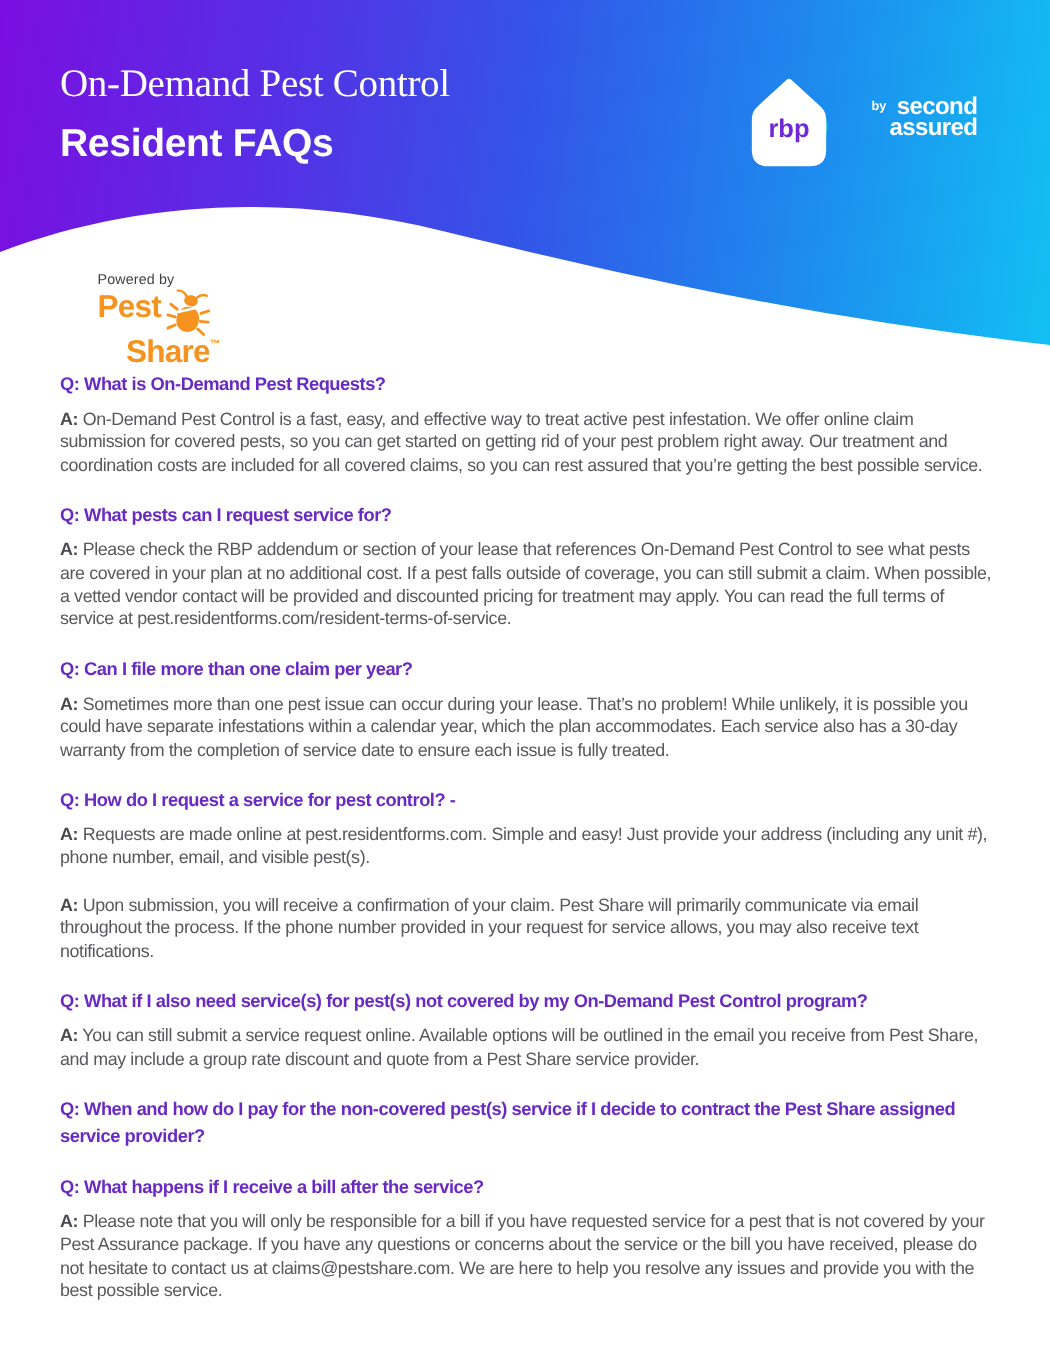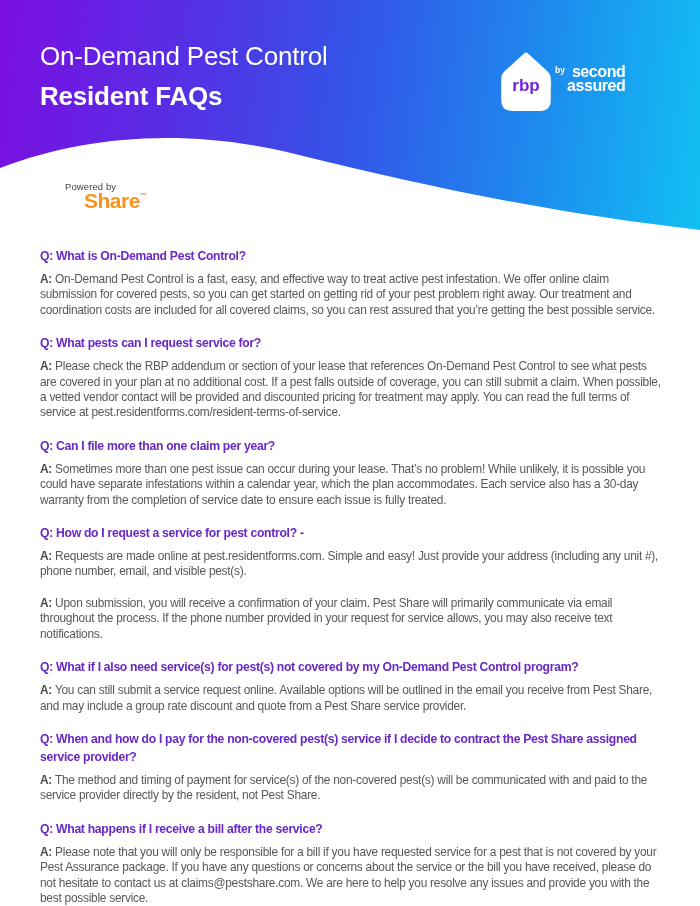--- a/index.html
+++ b/index.html
@@ -12,26 +12,26 @@
 
   
   .header {
     position:absolute; top:0; left:0; width:700px; height:238px;
     background:linear-gradient(97deg, #7b0ee0 0%, #5332e5 28%, #3355e8 50%, #1d8bee 76%, #12c0f3 100%);
   }
   .wave {
     position:absolute; bottom:0; left:0; width:700px; height:112px; display:block;
   }
   .title-block { position:absolute; left:40px; top:41px; color:#ffffff; }
-  .title-line1 { font-size:26px; font-weight:500; letter-spacing:-0.2px; }
+  .title-line1 { font-size:26px; font-weight:500; letter-spacing:-0.2px;font-family:Liberation Serif, serif; }
   .title-line2 { font-size:26px; font-weight:800; letter-spacing:-0.2px; margin-top:9px; }
 
   .brand-lockup { position:absolute; top:50px; left:498px; display:flex; align-items:flex-start; }
   .rbp-badge { width:56px; height:64px; }
-  .byline { margin-left:1px; margin-top:15px; color:#ffffff; line-height:1; white-space:nowrap; }
+  .byline { margin-left:27px; margin-top:15px; color:#ffffff; line-height:1; white-space:nowrap; }
   .byline .by { font-size:8.5px; font-weight:700; vertical-align:top; position:relative; top:1px; margin-right:2px; }
   .byline .sn { display:inline-block; text-align:right; font-size:16px; font-weight:800; letter-spacing:-0.4px; line-height:0.88; }
 
   
   .powered { position:absolute; top:181px; left:65px; width:120px; }
   .powered-label { font-size:9.5px; font-weight:500; color:#3f3f41; letter-spacing:0.1px; }
   .ps-row { display:flex; align-items:flex-start; margin-top:2px; }
   .ps-word1 { font-size:21px; font-weight:800; color:#f6921e; letter-spacing:-0.5px; line-height:1; }
   .bug { width:30px; height:36px; margin-left:4px; margin-top:-4px; }
   .ps-word2 { font-size:21px; font-weight:800; color:#f6921e; letter-spacing:-0.5px; line-height:1; margin-left:19px; margin-top:-2px;text-align:center; }
@@ -78,29 +78,47 @@
         <text x="27" y="40" text-anchor="middle" font-family="Liberation Sans, sans-serif" font-size="16.5" font-weight="800" fill="#7127d8">rbp</text>
       </svg>
       <div class="byline">
         <span class="by">by</span><span class="sn"><span>second</span><br><span>assured</span></span>
       </div>
     </div>
   </div>
 
   <div class="powered">
     <div class="powered-label">Powered by</div>
+    <div class="ps-row">
+      <span class="ps-word1">Pest</span>
+      <svg class="bug" viewBox="0 0 34 38" aria-hidden="true">
+        <g transform="rotate(10 17 19)">
+          <path d="M13.2,7.5 Q10,3.5 5.8,4.6" fill="none" stroke="#f6921e" stroke-width="1.8" stroke-linecap="round"></path>
+          <path d="M20.8,7.5 Q24,3.5 28.2,4.6" fill="none" stroke="#f6921e" stroke-width="1.8" stroke-linecap="round"></path>
+          <ellipse cx="17" cy="10.4" rx="5.2" ry="4.2" fill="#f6921e"></ellipse>
+          <rect x="8.6" y="15.2" width="16.8" height="19" rx="8.4" fill="#f6921e"></rect>
+          <line x1="8" y1="18.5" x2="2.4" y2="15.6" stroke="#f6921e" stroke-width="2.2" stroke-linecap="round"></line>
+          <line x1="7.4" y1="24.5" x2="1.4" y2="24" stroke="#f6921e" stroke-width="2.2" stroke-linecap="round"></line>
+          <line x1="8.4" y1="30.5" x2="3.2" y2="33.8" stroke="#f6921e" stroke-width="2.2" stroke-linecap="round"></line>
+          <line x1="26" y1="18.5" x2="31.6" y2="15.6" stroke="#f6921e" stroke-width="2.2" stroke-linecap="round"></line>
+          <line x1="26.6" y1="24.5" x2="32.6" y2="24" stroke="#f6921e" stroke-width="2.2" stroke-linecap="round"></line>
+          <line x1="25.6" y1="30.5" x2="30.8" y2="33.8" stroke="#f6921e" stroke-width="2.2" stroke-linecap="round"></line>
+          <path d="M8.6,20.5 L20,15.8" stroke="#ffffff" stroke-width="2" stroke-linecap="round" fill="none"></path>
+        </g>
+      </svg>
+    </div>
     <div style="white-space:nowrap;">
       <span class="ps-word2" style="display:inline-block;">Share</span><span class="ps-tm">™</span>
     </div>
   </div>
 
   <div class="content">
 
     <section class="faq">
-      <h3 class="q"><span>Q:</span> <span>What is On-Demand Pest Control?</span></h3>
+      <h3 class="q"><span>Q:</span> <span>What is On-Demand Pest Requests?</span></h3>
       <p class="a"><span class="ap">A:</span> <span>On-Demand Pest Control is a fast, easy, and effective way to treat active pest infestation. We offer online claim submission for covered pests, so you can get started on getting rid of your pest problem right away. Our treatment and coordination costs are included for all covered claims, so you can rest assured that you’re getting the best possible service.</span></p>
     </section>
 
     <section class="faq">
       <h3 class="q"><span>Q:</span> <span>What pests can I request service for?</span></h3>
       <p class="a"><span class="ap">A:</span> <span>Please check the RBP addendum or section of your lease that references On-Demand Pest Control to see what pests are covered in your plan at no additional cost. If a pest falls outside of coverage, you can still submit a claim. When possible, a vetted vendor contact will be provided and discounted pricing for treatment may apply. You can read the full terms of service at pest.residentforms.com/resident-terms-of-service.</span></p>
     </section>
 
     <section class="faq">
       <h3 class="q"><span>Q:</span> <span>Can I file more than one claim per year?</span></h3>
@@ -116,21 +134,20 @@
       <p class="a"><span class="ap">A:</span> <span>Upon submission, you will receive a confirmation of your claim. Pest Share will primarily communicate via email throughout the process. If the phone number provided in your request for service allows, you may also receive text notifications.</span></p>
     </section>
 
     <section class="faq">
       <h3 class="q"><span>Q:</span> <span>What if I also need service(s) for pest(s) not covered by my On-Demand Pest Control program?</span></h3>
       <p class="a"><span class="ap">A:</span> <span>You can still submit a service request online. Available options will be outlined in the email you receive from Pest Share, and may include a group rate discount and quote from a Pest Share service provider.</span></p>
     </section>
 
     <section class="faq">
       <h3 class="q"><span>Q:</span> <span>When and how do I pay for the non-covered pest(s) service if I decide to contract the Pest Share assigned service provider?</span></h3>
-      <p class="a"><span class="ap">A:</span> <span>The method and timing of payment for service(s) of the non-covered pest(s) will be communicated with and paid to the service provider directly by the resident, not Pest Share.</span></p>
     </section>
 
     <section class="faq">
       <h3 class="q"><span>Q:</span> <span>What happens if I receive a bill after the service?</span></h3>
       <p class="a"><span class="ap">A:</span> <span>Please note that you will only be responsible for a bill if you have requested service for a pest that is not covered by your Pest Assurance package. If you have any questions or concerns about the service or the bill you have received, please do not hesitate to contact us at claims@pestshare.com. We are here to help you resolve any issues and provide you with the best possible service.</span></p>
     </section>
 
   </div>
 </div>
 

